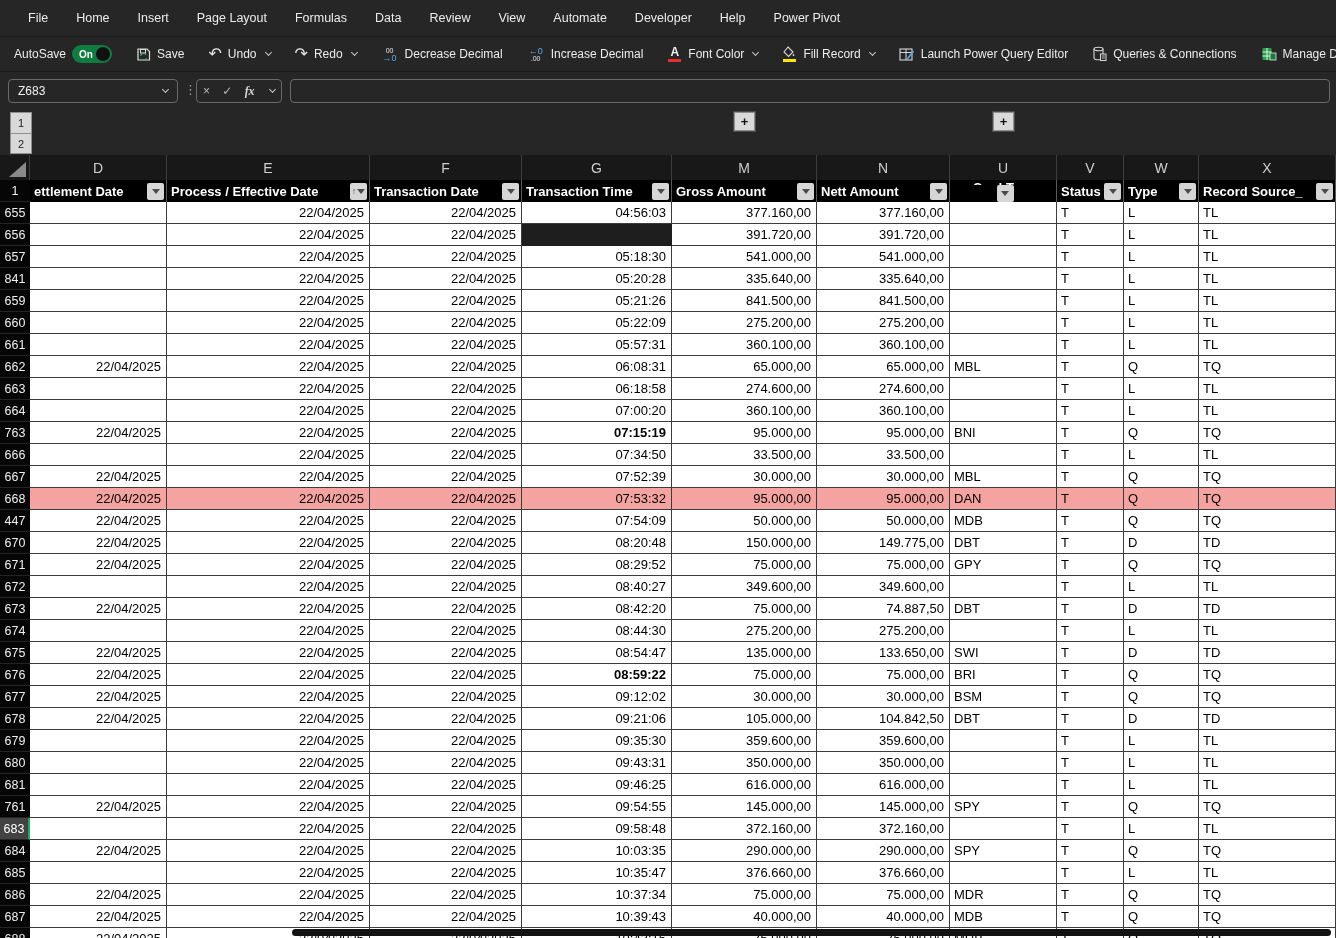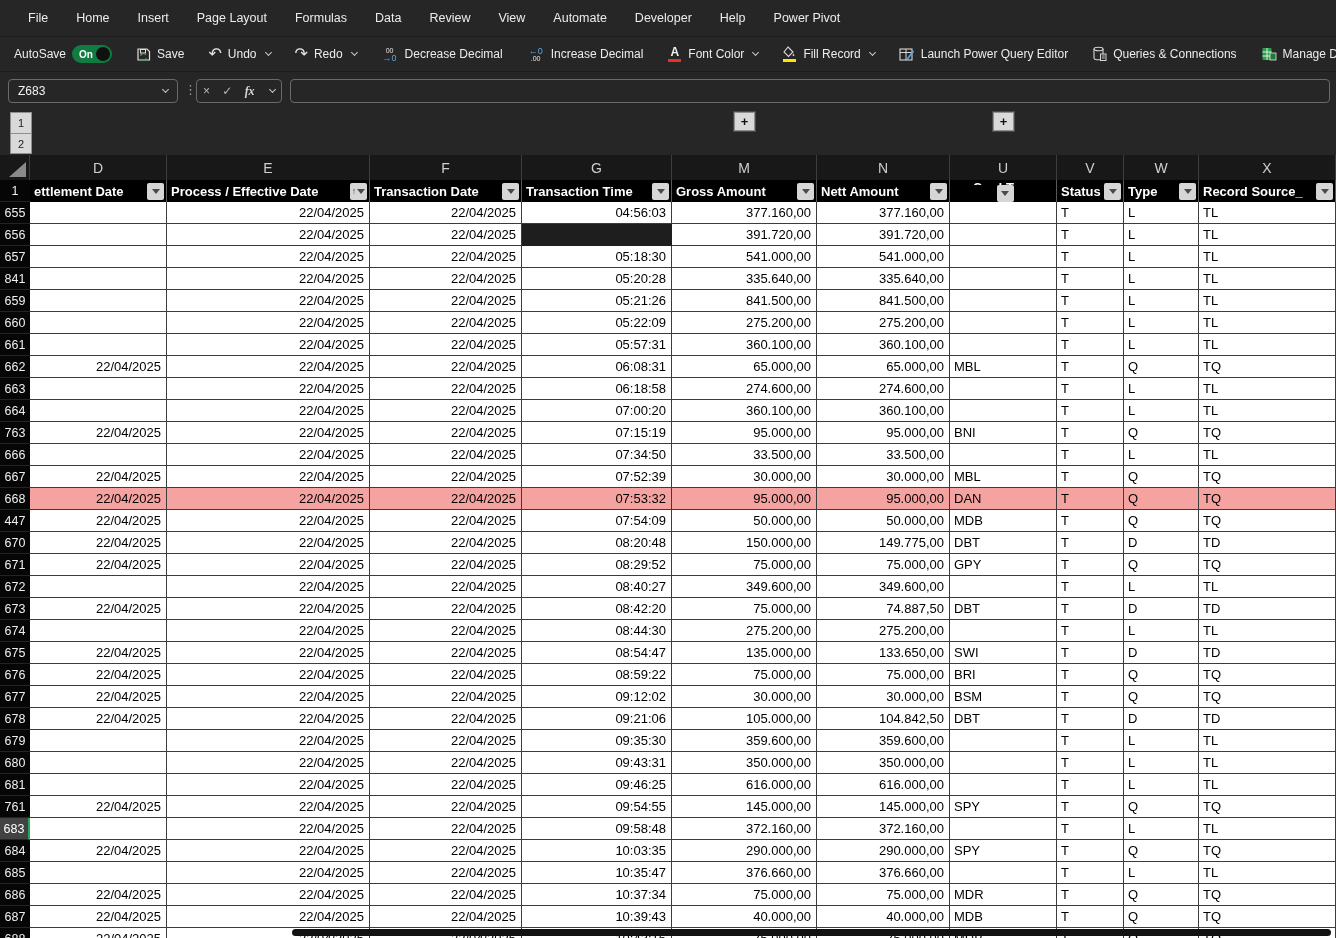--- a/index.html
+++ b/index.html
@@ -440,21 +440,21 @@
         <div class="cell" style="width: 107px;"></div>
         <div class="cell" style="width: 67px;">T</div>
         <div class="cell" style="width: 75px;">L</div>
         <div class="cell" style="width: 137px;">TL</div>
       </div>
       <div class="grow">
         <div class="rownum">763</div>
         <div class="cell r" style="width: 137px;">22/04/2025</div>
         <div class="cell r" style="width: 203px;">22/04/2025</div>
         <div class="cell r" style="width: 152px;">22/04/2025</div>
-        <div class="cell r" style="width: 150px;">07:15:19</div>
+        <div class="cell r" style="width: 150px; font-weight: bold;">07:15:19</div>
         <div class="cell r" style="width: 145px;">95.000,00</div>
         <div class="cell r" style="width: 133px;">95.000,00</div>
         <div class="cell" style="width: 107px;">BNI</div>
         <div class="cell" style="width: 67px;">T</div>
         <div class="cell" style="width: 75px;">Q</div>
         <div class="cell" style="width: 137px;">TQ</div>
       </div>
       <div class="grow">
         <div class="rownum">666</div>
         <div class="cell r" style="width: 137px;"></div>
@@ -583,21 +583,21 @@
         <div class="cell" style="width: 107px;">SWI</div>
         <div class="cell" style="width: 67px;">T</div>
         <div class="cell" style="width: 75px;">D</div>
         <div class="cell" style="width: 137px;">TD</div>
       </div>
       <div class="grow">
         <div class="rownum">676</div>
         <div class="cell r" style="width: 137px;">22/04/2025</div>
         <div class="cell r" style="width: 203px;">22/04/2025</div>
         <div class="cell r" style="width: 152px;">22/04/2025</div>
-        <div class="cell r" style="width: 150px;">08:59:22</div>
+        <div class="cell r" style="width: 150px; font-weight: bold;">08:59:22</div>
         <div class="cell r" style="width: 145px;">75.000,00</div>
         <div class="cell r" style="width: 133px;">75.000,00</div>
         <div class="cell" style="width: 107px;">BRI</div>
         <div class="cell" style="width: 67px;">T</div>
         <div class="cell" style="width: 75px;">Q</div>
         <div class="cell" style="width: 137px;">TQ</div>
       </div>
       <div class="grow">
         <div class="rownum">677</div>
         <div class="cell r" style="width: 137px;">22/04/2025</div>

